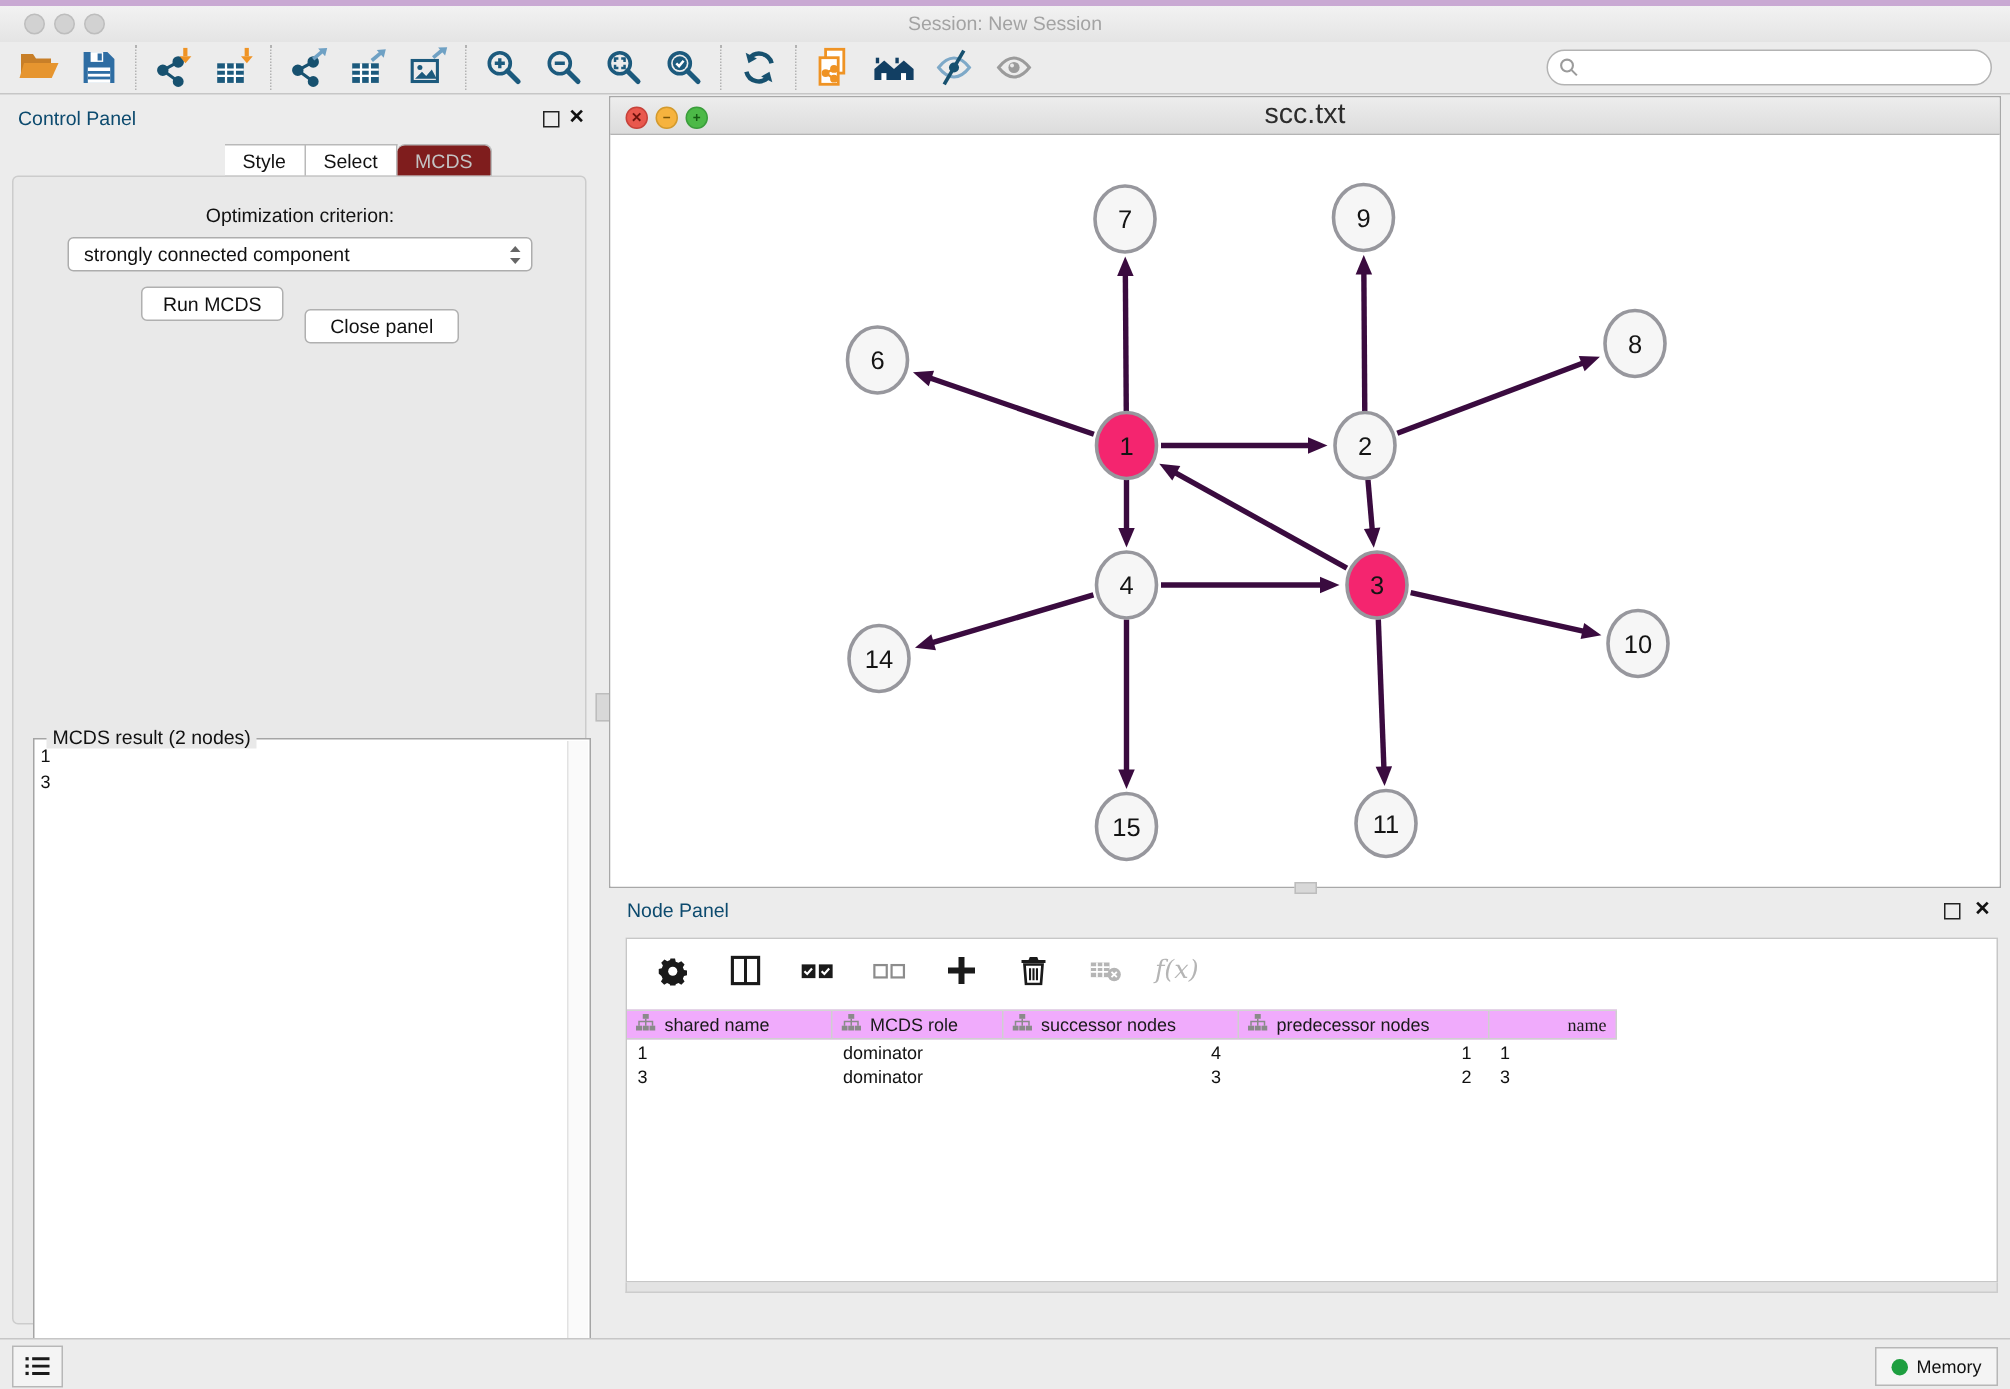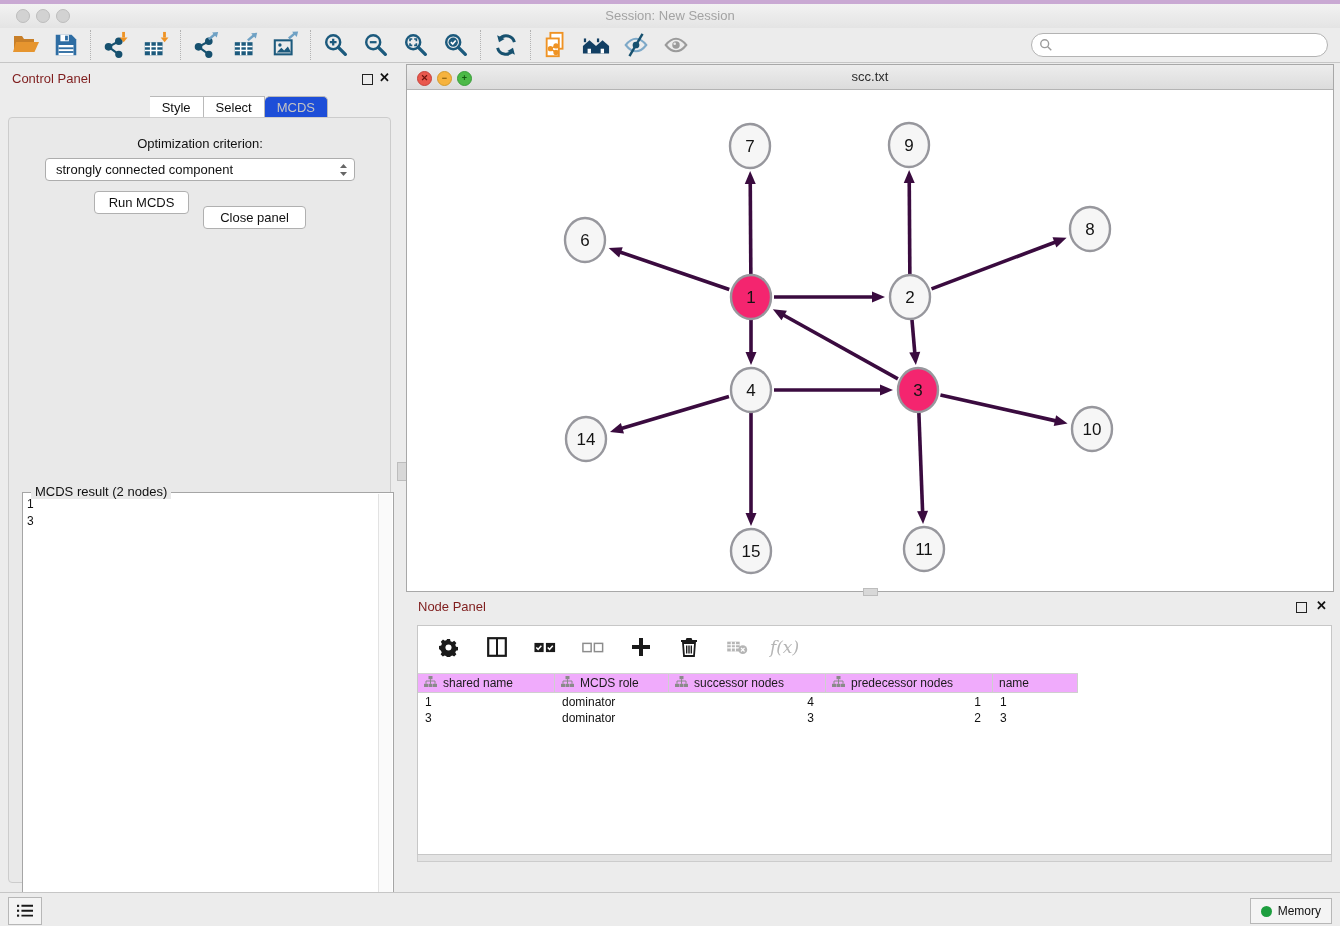--- a/index.html
+++ b/index.html
@@ -17,29 +17,29 @@
            display:flex;align-items:center;padding-left:6px;box-sizing:border-box;}
   .tbtn{width:40px;height:32px;display:flex;align-items:center;justify-content:center;flex:0 0 auto;}
   .tsep{width:1px;height:30px;border-left:1px dotted #b3b3b3;margin:0 4px;flex:0 0 auto;}
   .searchbox{position:absolute;right:12px;top:5px;width:288px;height:22px;background:#fff;
              border:1px solid #b3b3b3;border-radius:12px;display:flex;align-items:center;padding-left:7px;}
   .searchbox input{border:none;outline:none;background:transparent;font-size:12px;width:250px;
                    font-family:"Liberation Sans",sans-serif;}
 
   
   .cp-header{left:0;top:63px;width:400px;height:28px;}
-  .panel-title{font-size:13px;color:#7f1d1d;position:absolute;left:12px;top:8px;}
+  .panel-title{font-size:13px;color:#0c4a6e;position:absolute;left:12px;top:8px;}
   .float-ico{width:9px;height:9px;border:1.5px solid #222;position:absolute;top:11px;}
   .close-ico{position:absolute;top:8px;font-size:13px;font-weight:bold;color:#111;line-height:14px;}
   .cp-tabs{left:76px;top:96px;height:22px;display:flex;}
   .tab{font-size:13px;padding:3px 12px 4px 12px;background:#fff;border:1px solid #b9b9b9;border-left:none;
        color:#111;white-space:nowrap;}
   .tab:first-child{border-left:1px solid #b9b9b9;border-radius:5px 0 0 0;margin-top:24px;}
   .tab:last-child{border-radius:0 5px 0 0;}
-  .tab.active{background:#1d4ed8;color:#c3c3c3;border-radius:5px 5px 0 0;}
+  .tab.active{background:#7f1d1d;color:#c3c3c3;border-radius:5px 5px 0 0;}
   .cp-body{left:8px;top:117px;width:383px;height:766px;background:#e9e9e9;border:1px solid #cccccc;
            border-radius:4px;box-sizing:border-box;}
   .opt-label{left:0;top:136px;width:400px;text-align:center;font-size:13px;}
   .criterion{left:45px;top:158px;width:310px;height:23px;background:#fff;border:1px solid #adadad;
              border-radius:4px;box-sizing:border-box;display:flex;align-items:center;
              justify-content:space-between;padding:0 6px 0 10px;font-size:13px;}
   .btn{height:23px;background:#fff;border:1px solid #b0b0b0;border-radius:4px;font-size:13px;
        display:flex;align-items:center;justify-content:center;box-sizing:border-box;}
   .groupbox{left:22px;top:492px;width:372px;height:482px;border:1px solid #a5a5a5;background:#fff;box-sizing:border-box;}
   .groupbox-label{position:absolute;left:8px;top:-9px;background:#e9e9e9;padding:0 4px;font-size:13px;color:#111;}
@@ -47,21 +47,21 @@
   .vscroll{position:absolute;right:1px;top:1px;width:13px;height:97%;background:#fafafa;border-left:1px solid #e2e2e2;}
 
   
   .vsplit-grip{left:397px;top:462px;width:8px;height:17px;background:#d8d8d8;border:1px solid #bdbdbd;}
   .hsplit-grip{left:863px;top:588px;width:13px;height:6px;background:#d8d8d8;border:1px solid #bdbdbd;}
 
   
   .netframe{left:406px;top:64px;width:928px;height:528px;background:#fff;border:1px solid #a8a8a8;box-sizing:border-box;}
   .net-titlebar{position:absolute;left:0;top:0;width:100%;height:25px;background:linear-gradient(#ededed,#dcdcdc);
                 border-bottom:1px solid #b4b4b4;box-sizing:border-box;}
-  .net-title{width:100%;text-align:center;font-size:13px;line-height:24px;color:#2c2c2c;}
+  .net-title{width:100%;text-align:center;font-size:19px;line-height:24px;color:#2c2c2c;}
   .mbtn{width:13px;height:13px;border-radius:50%;position:absolute;top:6px;font-size:9px;font-weight:bold;
         text-align:center;line-height:13px;}
   .mbtn.red{background:#e9584d;border:1px solid #c7423a;color:#6d120c;}
   .mbtn.yellow{background:#f6b33e;border:1px solid #d39a2d;color:#7a5406;}
   .mbtn.green{background:#4cb947;border:1px solid #3a9d3b;color:#155c13;}
   .canvas{position:absolute;left:0;top:25px;width:926px;height:501px;background:#fff;}
 
   
   .tablepanel{left:406px;top:595px;width:934px;height:295px;}
   .tp-box{position:absolute;left:11px;top:30px;width:915px;height:230px;background:#fff;
@@ -484,21 +484,21 @@
               <g fill="#8a8a8a">
                 <rect x="4.5" y="0" width="4" height="3.2"></rect>
                 <rect x="0" y="7.8" width="4" height="3.2"></rect>
                 <rect x="4.5" y="7.8" width="4" height="3.2"></rect>
                 <rect x="9" y="7.8" width="4" height="3.2"></rect>
               </g>
               <path d="M6.5 3.2v1.8M2 7.8V5h9v2.8M6.5 5v2.8" stroke="#8a8a8a" fill="none"></path>
             </svg></span>
           <span>predecessor nodes</span>
         </div>
-        <div class="hcell" style="width: 85px; justify-content: flex-start;">
+        <div class="hcell" style="width: 85px; justify-content: flex-end; font-family: Liberation Serif, serif;">
           <span>name</span>
         </div>
       </div>
     <div class="grid-rows" id="grid-rows">
         <div class="grid-row">
           <div class="cell" style="width: 137px; text-align: left;">1</div>
           <div class="cell" style="width: 114px; text-align: left;">dominator</div>
           <div class="cell" style="width: 157px; text-align: right;">4</div>
           <div class="cell" style="width: 167px; text-align: right;">1</div>
           <div class="cell" style="width: 85px; text-align: left;">1</div>

